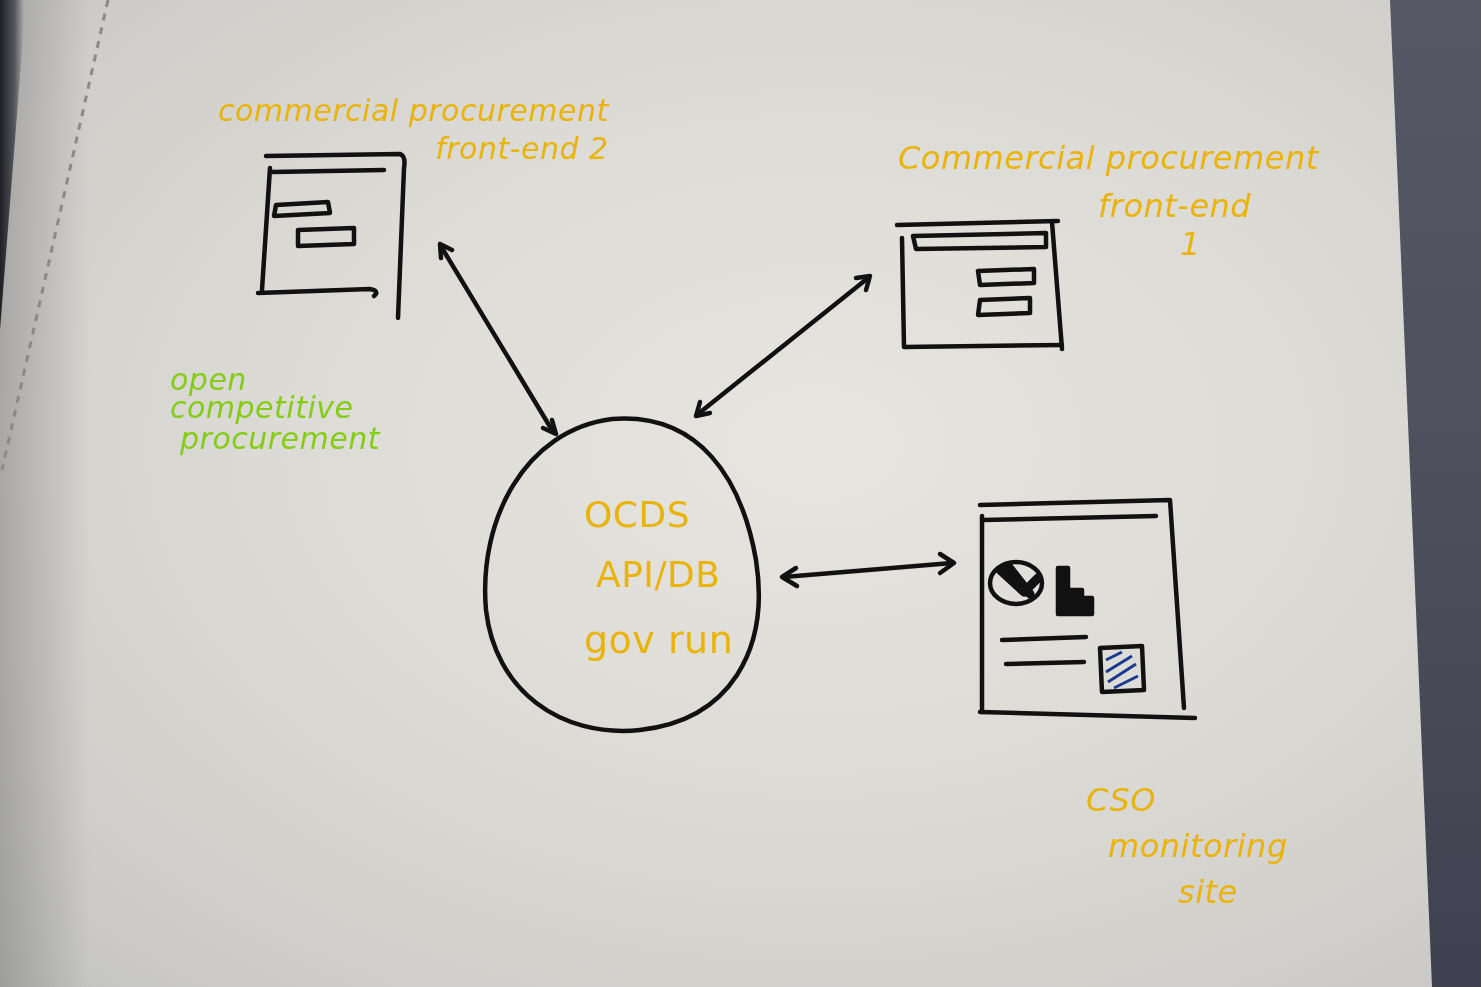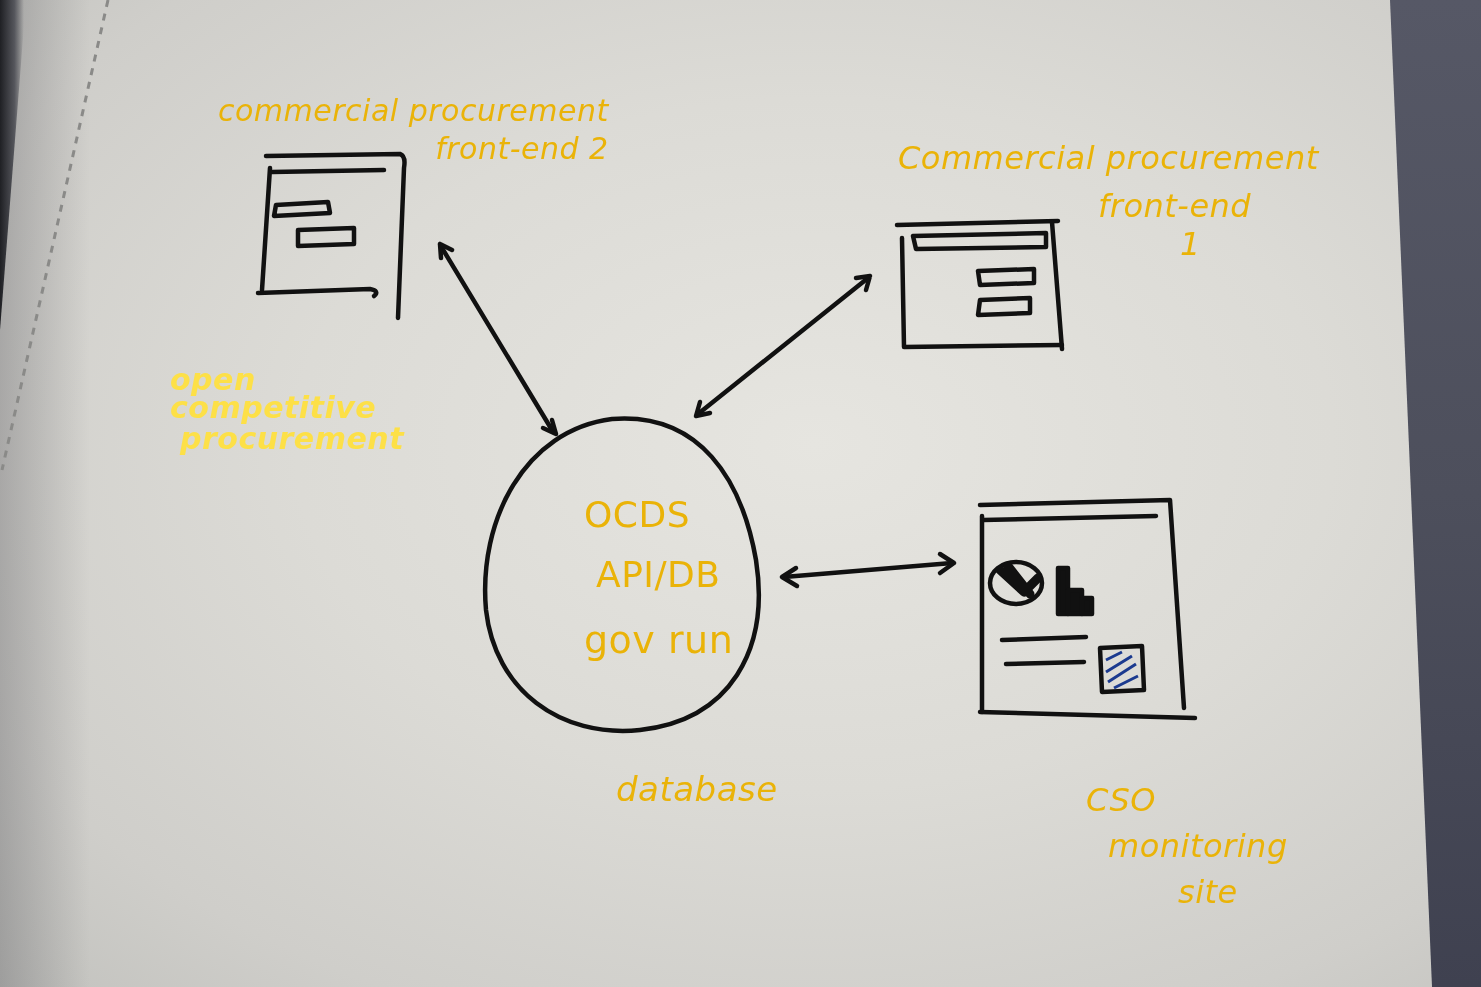--- a/index.html
+++ b/index.html
@@ -28,21 +28,21 @@
     background:linear-gradient(90deg, rgba(90,90,95,0.35), rgba(0,0,0,0));
   }
   svg.sketch { position:absolute; left:0; top:0; }
   .ink-blue { fill:none; stroke:#1b3a8f; }
   .label {
     position:absolute; color:#eab308;
     font-family:"DejaVu Sans", sans-serif;
     font-style:italic; white-space:nowrap; line-height:1;
     letter-spacing:0.5px;
   }
-  .label.black { color:#fde047;font-weight:bold; }
+  .label.black { color:#84cc16; }
   .label .line { display:block; }
 </style>
 </head>
 <body>
 
 <div class="desk"></div>
 <div class="page"></div>
 <div class="shade-left"></div>
 <div class="binding"></div>
 
@@ -133,20 +133,19 @@
   <span class="line" style="margin-left:10px; margin-top:4px;">procurement</span>
 </div>
 
 <div class="label" style="left:584px; top:497px; font-size:36px; font-style:normal;">
   <span class="line">OCDS</span>
   <span class="line" style="margin-left:12px; margin-top:24px;">API/DB</span>
   <span class="line" style="margin-top:28px; font-size:38px;">gov run</span>
 </div>
 
 <div class="label" style="left:552px; top:752px; font-size:34px;">
-  <span class="line" style="margin-left:64px; margin-top:20px;">database</span>
 </div>
 
 <div class="label" style="left:1086px; top:784px; font-size:32px;">
   <span class="line">CSO</span>
   <span class="line" style="margin-left:22px; margin-top:14px;">monitoring</span>
   <span class="line" style="margin-left:92px; margin-top:14px;">site</span>
 </div>
 
 </body></html>

